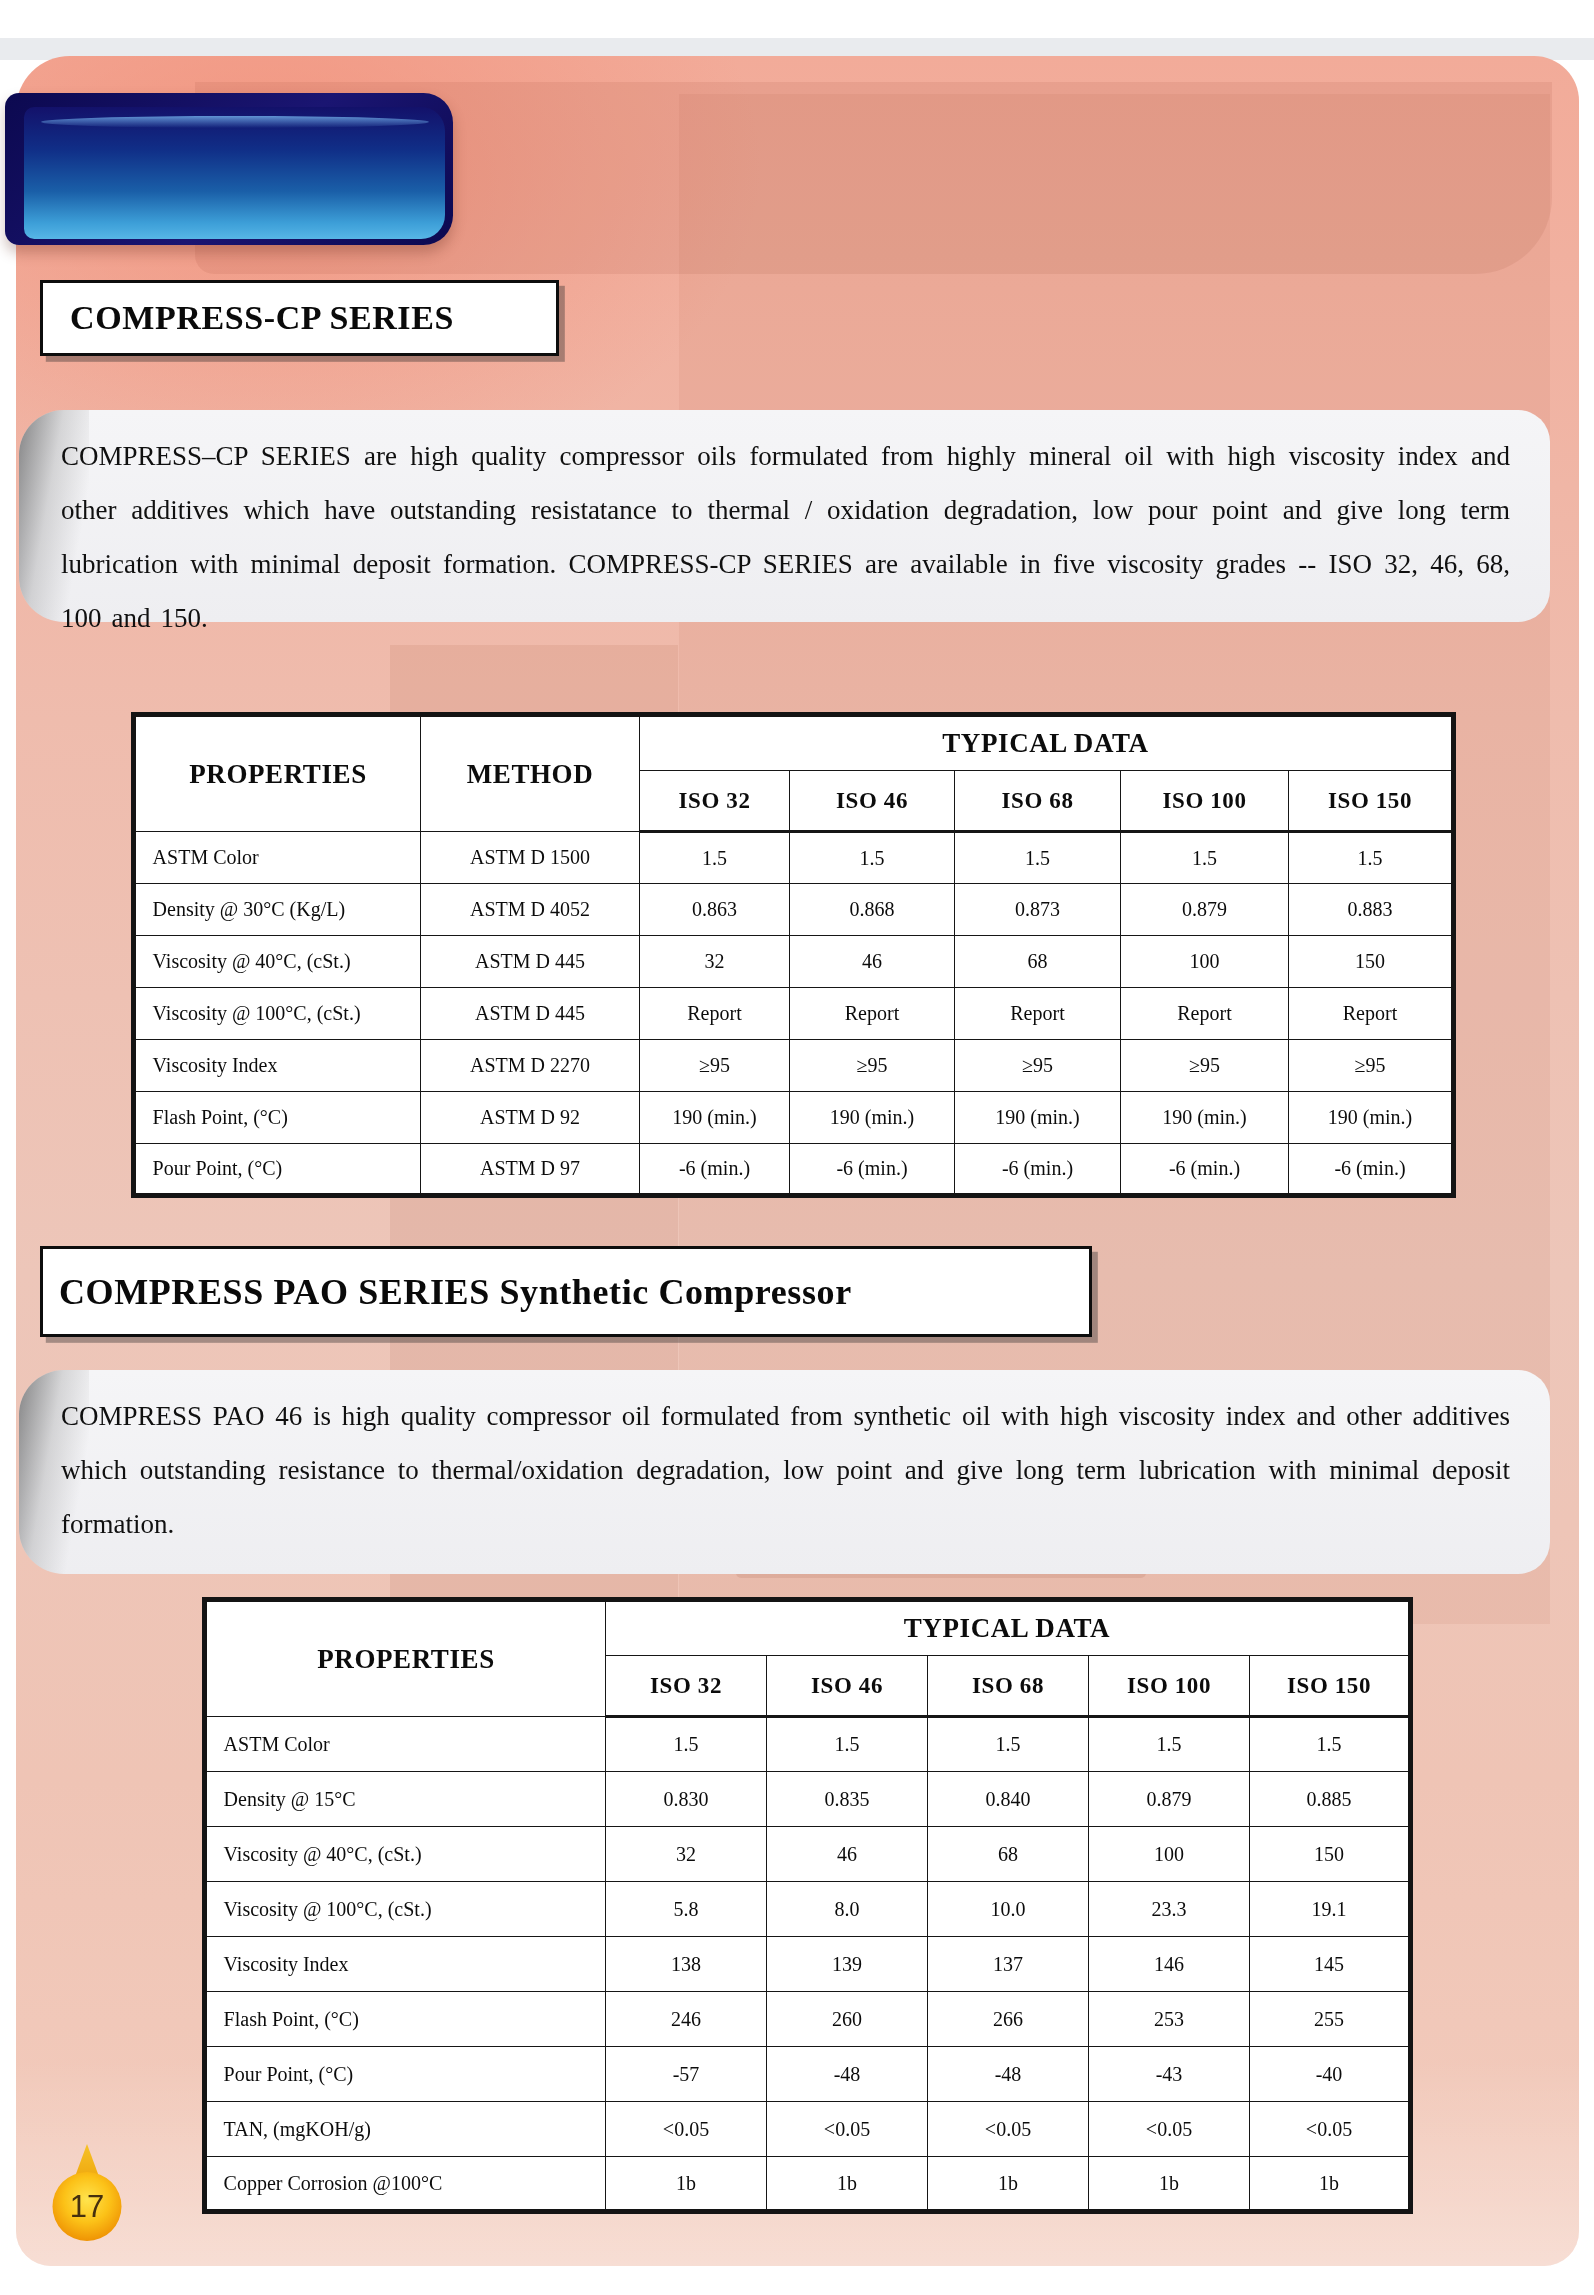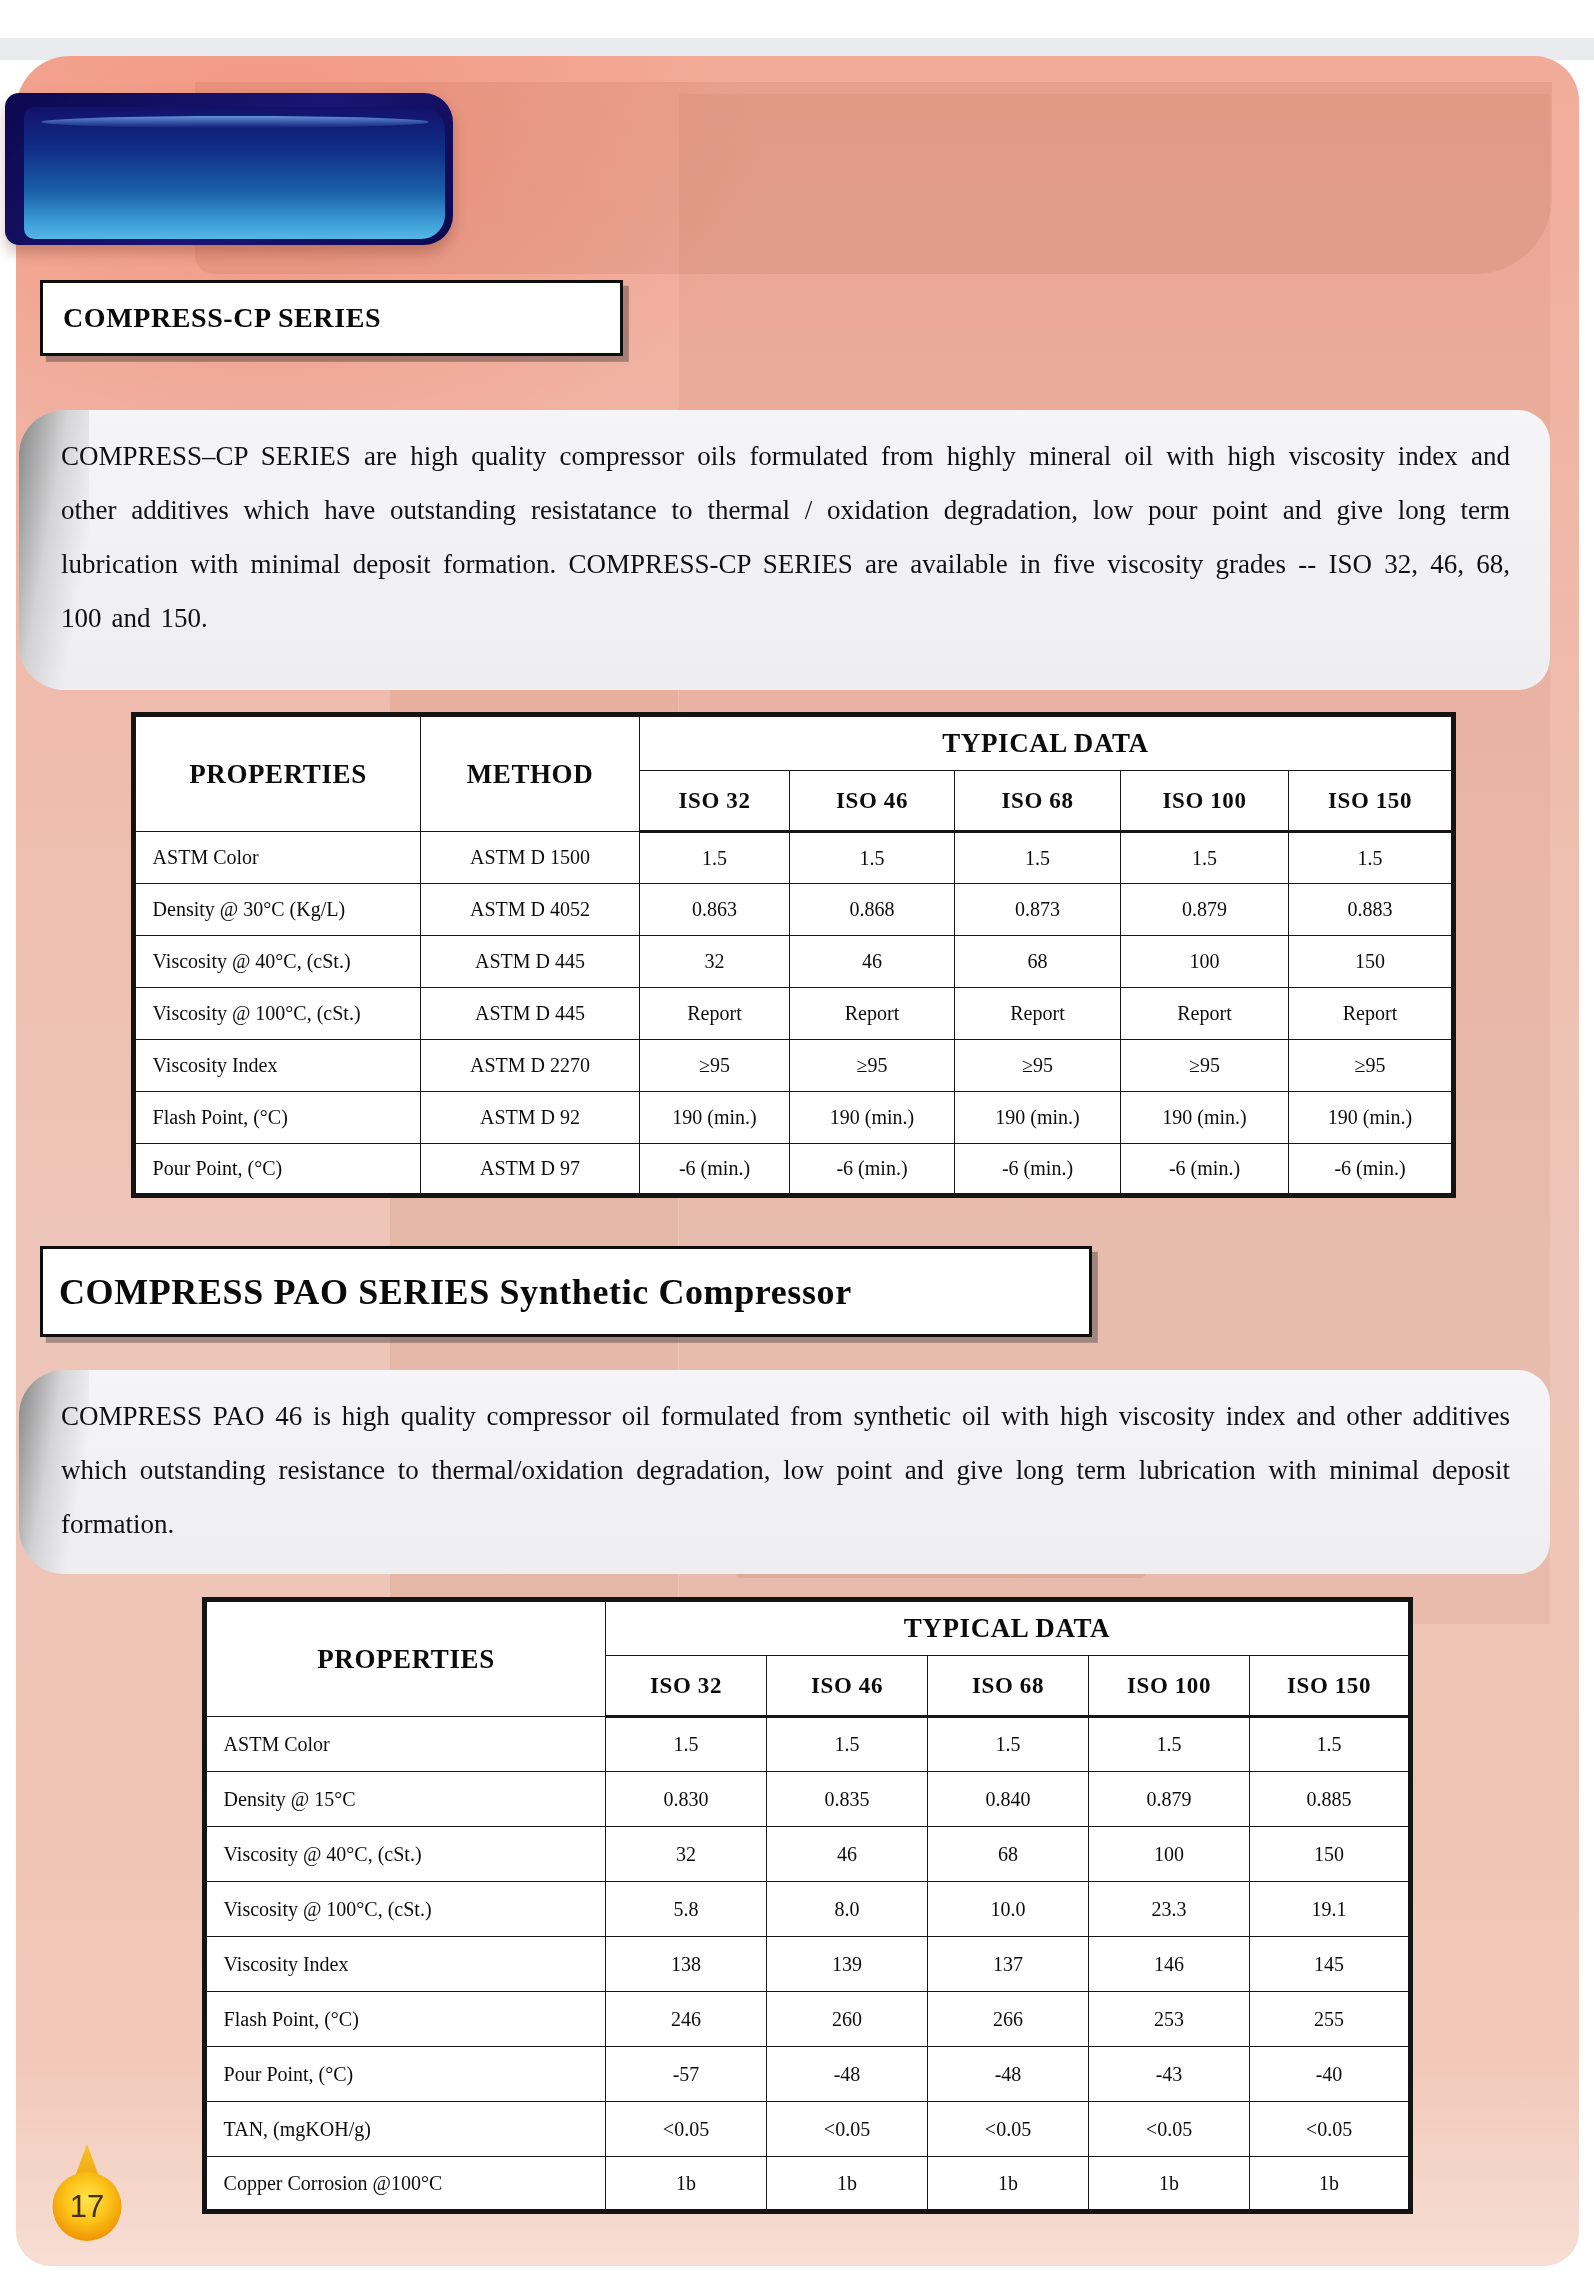--- a/index.html
+++ b/index.html
@@ -45,35 +45,35 @@
     font-size:40px; font-weight:bold; color:#ffffff; letter-spacing:1.3px; white-space:nowrap;
   }
 
   
   .title-box {
     position:absolute; background:#ffffff; border:3.8px solid #0d0d0d;
     box-shadow:5.8px 5.8px 0 rgba(45,45,45,0.38);
     display:flex; align-items:center; box-sizing:border-box;
     font-weight:bold; color:#0a0a0a; white-space:nowrap;
   }
-  #title-cp  { left:40px; top:280px;  width:583px;  height:76px; padding:0 20px; font-size:28px; letter-spacing:0.6px; }
+  #title-cp  { left:40px; top:280px;  width:519px;  height:76px; padding:0 27px; font-size:34px; letter-spacing:0.6px; }
   #title-pao { left:40px; top:1246px; width:1052px; height:91px; padding:0 16px; font-size:36px; letter-spacing:0.6px; }
 
   
   .panel {
     position:absolute; left:19px; width:1531px;
     background:linear-gradient(180deg,#f5f5f7 0%, #eeeef1 100%);
     border-radius:45px 32px 32px 45px;
   }
   .panel::before {
     content:""; position:absolute; left:0; top:0; bottom:0; width:70px;
     border-radius:45px 0 0 45px;
     background:linear-gradient(100deg, rgba(38,38,38,0.55) 0%, rgba(120,120,120,0.25) 42%, rgba(210,210,210,0) 78%);
   }
-  #panel-cp  { top:410px;  height:280px; }
+  #panel-cp  { top:410px;  height:212px; }
   #panel-pao { top:1370px; height:204px; }
   .panel-text {
     position:relative; padding:19px 40px 0 42px;
     font-size:27px; line-height:2.0; text-align:justify; color:#101010; word-spacing:3.2px;
   }
 
   
   .data-table {
     position:absolute; border-collapse:collapse; background:#ffffff;
     table-layout:fixed; border:5.1px solid #141414; color:#0c0c0c;

